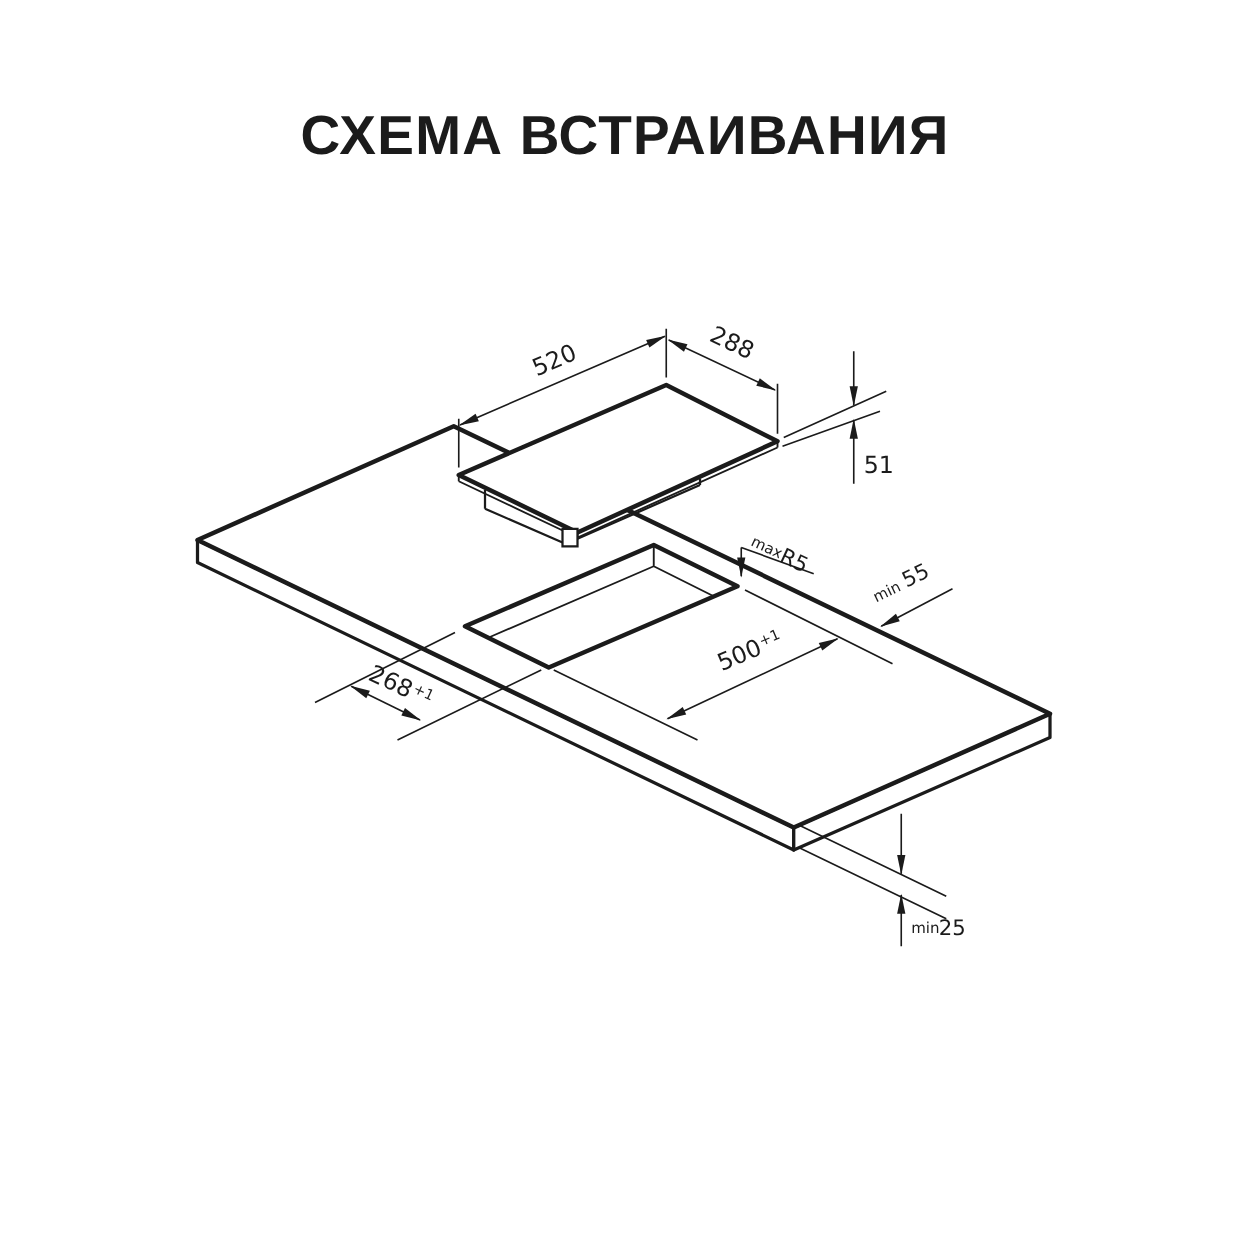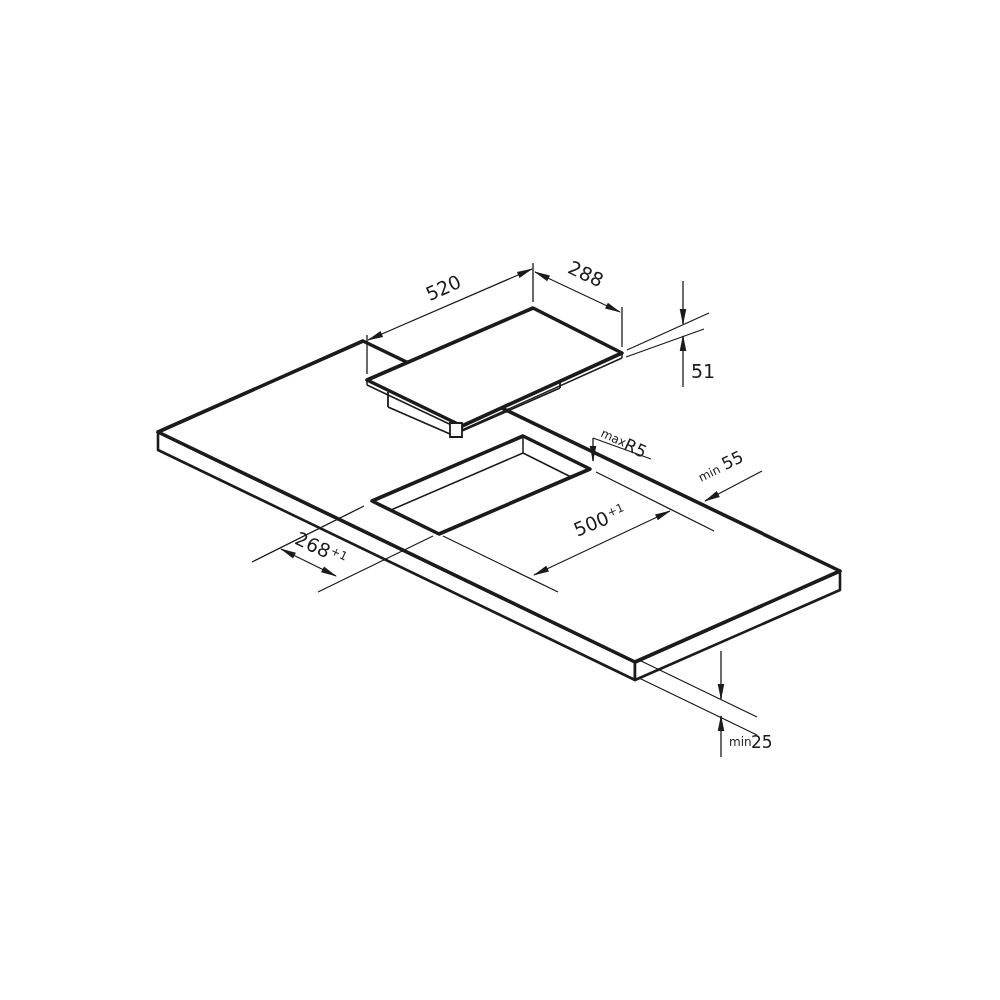--- a/index.html
+++ b/index.html
@@ -38,20 +38,21 @@
   .thin{fill:none;stroke:var(--ink);stroke-width:1.5;}
   .body{fill:none;stroke:var(--ink);stroke-width:1.8;}
   .dim{fill:none;stroke:var(--ink);stroke-width:1.3;}
   .foot{fill:#ffffff;stroke:var(--ink);stroke-width:1.8;}
 </style>
 </head>
 <body>
 
 <div class="page">
 
+  <div class="title">СХЕМА ВСТРАИВАНИЯ</div>
 
   <svg width="1000" height="1000" viewBox="0 0 1000 1000">
     <defs>
       <marker id="arr" markerUnits="userSpaceOnUse" markerWidth="20" markerHeight="12" refX="18" refY="6" orient="auto-start-reverse">
         <path d="M19,6 L3,2.7 L3,9.3 Z" fill="#1b1b1b"></path>
       </marker>
     </defs>
 
     <polygon class="faceside" points="158,432 635,662 635,680 158,450"></polygon>
     <polygon class="faceside" points="635,662 840,571 840,590 635,680"></polygon>

